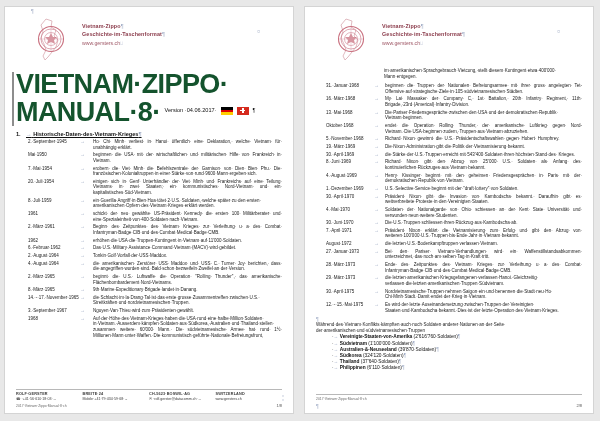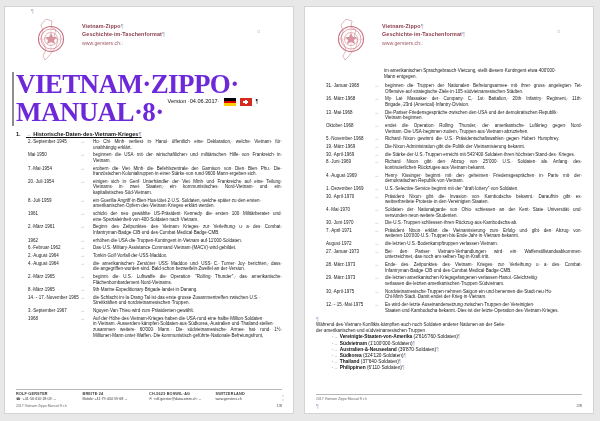--- a/index.html
+++ b/index.html
@@ -29,25 +29,25 @@
     font-size: 5.4px; font-weight: bold; color: #8a3a4a; letter-spacing: .1px; line-height: 8px;
   }
   .hdr-txt .l3 { font-size: 5.2px; color: #a05a68; line-height: 9px; margin-top: 1px; }
   .mark { color: #9aa7c2; font-weight: normal; }
   .hdr-dot { position: absolute; right: 22px; top: 12px; font-size: 5px; color: #b9c2d4; }
 
   
   .title-wrap { position: relative; margin-top: 2px; }
   .title-bar { position: absolute; left: -4px; top: 2px; width: 1.5px; height: 54px; background: #8d8d8d; }
   .big-title {
-    font-family: Liberation Serif, serif;
+    font-family: Liberation Sans, sans-serif;
     font-weight: bold; font-size: 27px; line-height: 28px;
-    letter-spacing: -.6px; color: #6d28d9;
-  }
-  .subtitle-row { display: flex; align-items: flex-start; gap: 4px; }
+    letter-spacing: -.6px; color: #14532d;
+  }
+  .subtitle-row { display: flex; align-items: center; gap: 4px; }
   .version {
     font-family: "Liberation Sans", sans-serif;
     font-size: 5.6px; color: #111; padding-bottom: 4px; white-space: nowrap;
   }
   .flag { width: 12px; height: 8px; display: inline-block; margin-bottom: 3px; }
   .flag-de { background: linear-gradient(to bottom,#000 0 33%,#d00 33% 66%,#fc0 66% 100%); }
   .flag-ch { background: #d52b1e; position: relative; }
   .flag-ch:before, .flag-ch:after { content:""; position:absolute; background:#fff; }
   .flag-ch:before { left:5px; top:1.6px; width:2px; height:4.8px; }
   .flag-ch:after { left:3.2px; top:3.2px; width:5.6px; height:1.6px; }

